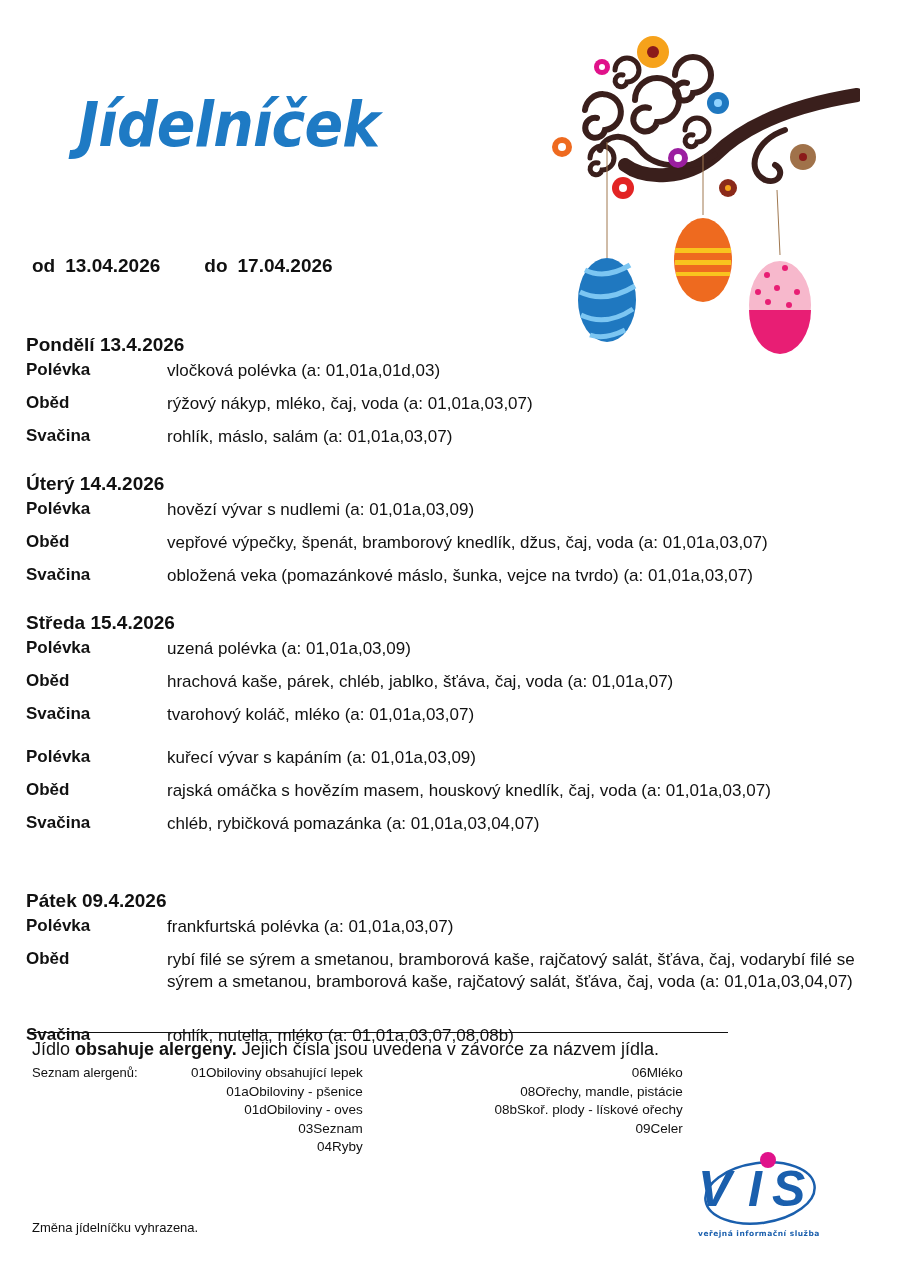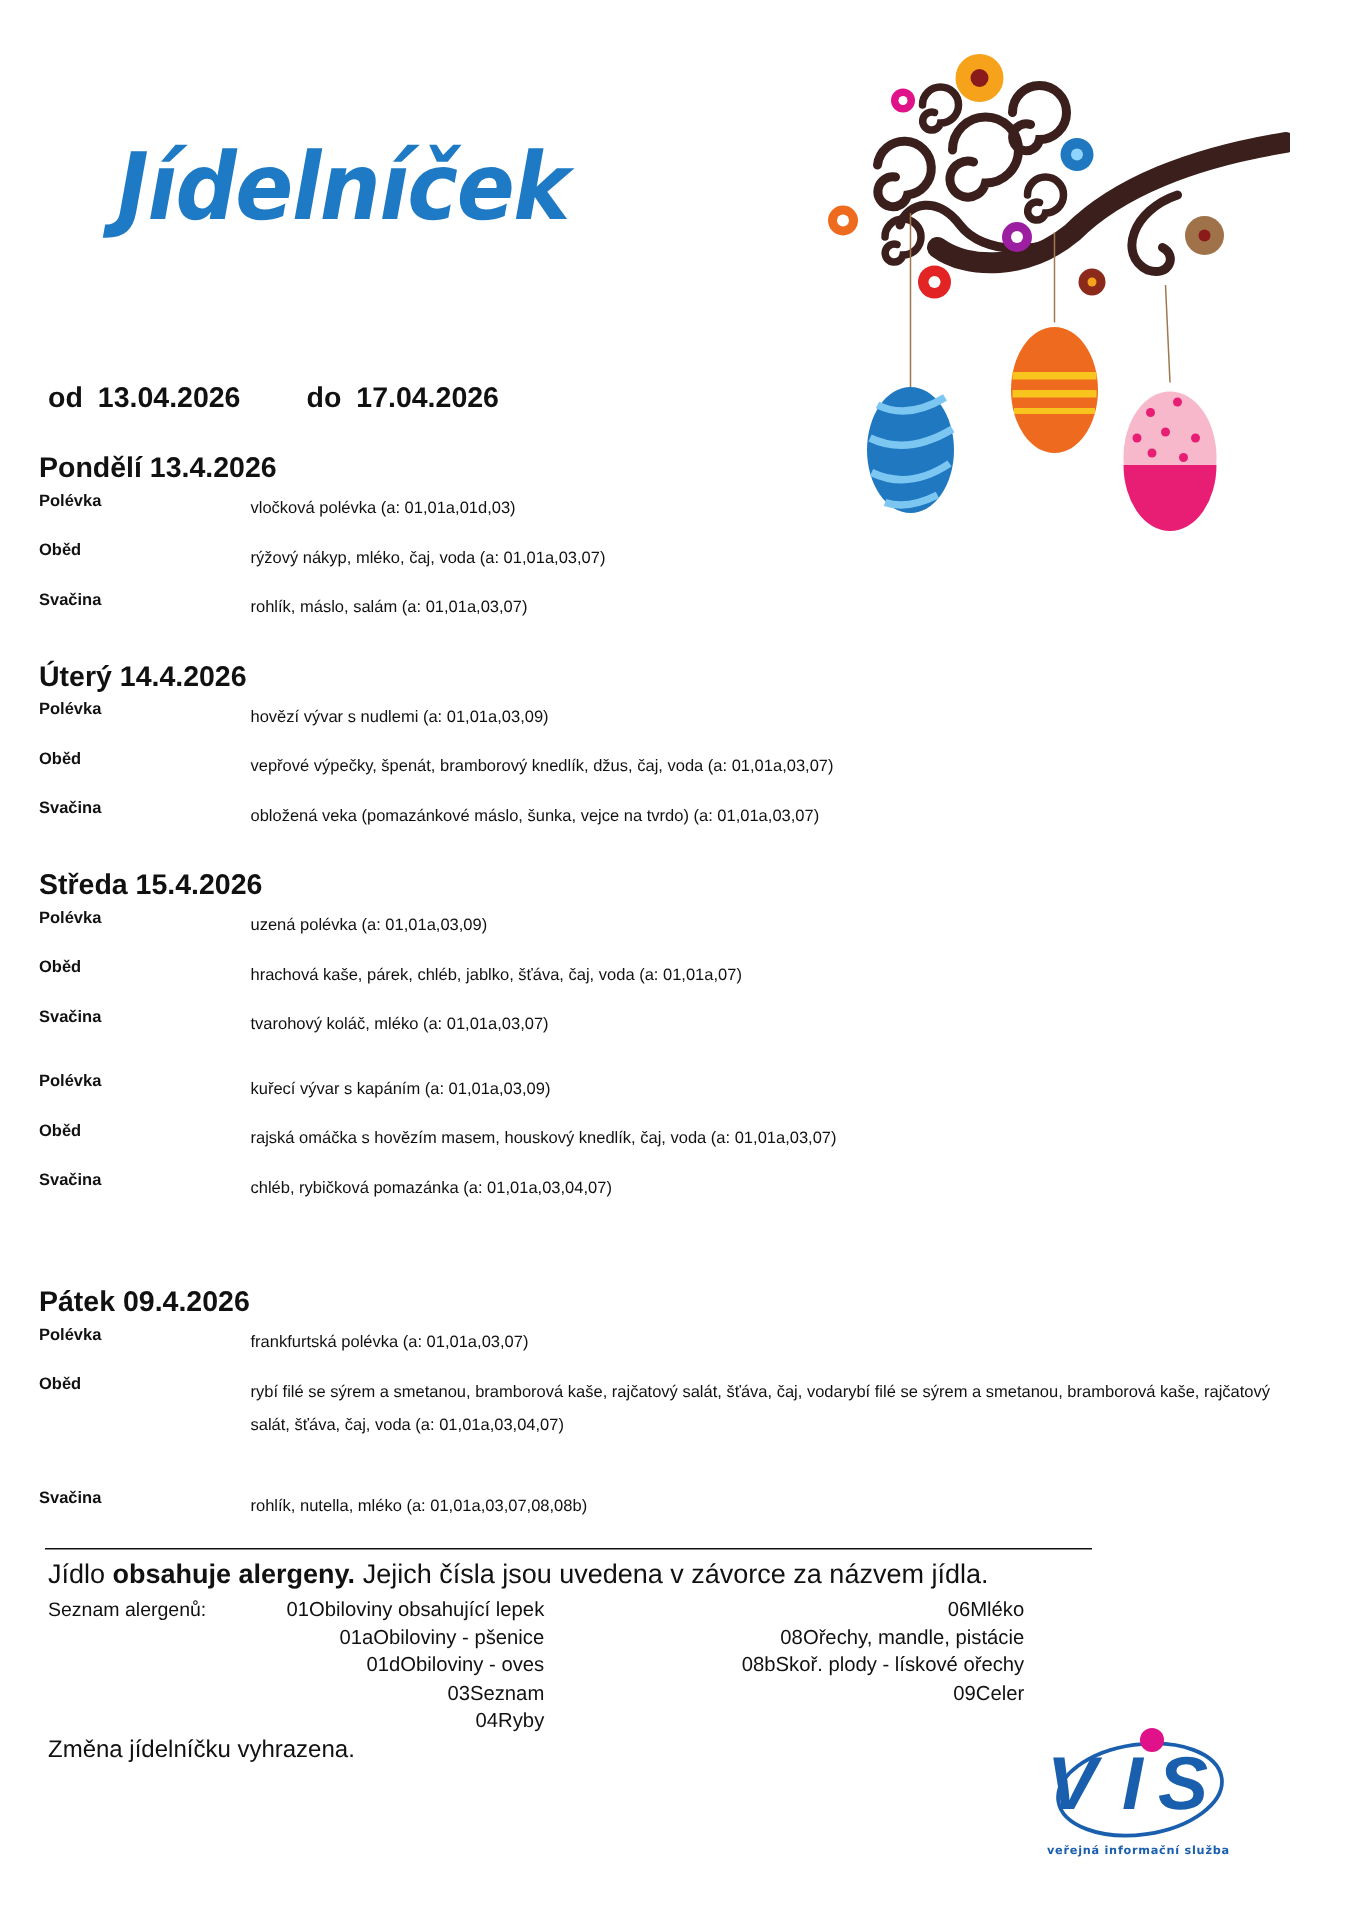--- a/index.html
+++ b/index.html
@@ -2,34 +2,34 @@
 <html><head>
 <meta charset="utf-8">
 <style>
   html, body { margin:0; padding:0; background:#ffffff; }
   body { width:905px; height:1280px; position:relative; overflow:hidden; font-family:"Liberation Sans", sans-serif; color:#111; }
   .title { position:absolute; left:78px; top:88px; font-family:"DejaVu Sans", sans-serif; font-size:62px; font-weight:bold; font-style:italic; color:#1e7ac4; letter-spacing:-1px; transform:scaleX(0.92); transform-origin:left top; }
   .range { position:absolute; left:32px; top:255px; font-size:19px; font-weight:bold; }
   .range span { display:inline-block; }
   .range .lbl { margin-right:10px; }
   .range .gap { width:44px; }
-  .day { position:absolute; left:26px; }
+  .day { position:absolute; left:26px;margin-top:32px; }
   .day-title { font-size:19px; font-weight:bold; height:30px; line-height:30px; }
-  .row { position:relative; height:33px; font-size:11px;text-decoration:underline; }
+  .row { position:relative; height:33px; font-size:17px;text-decoration:underline; }
   .row .cat { position:absolute; left:0; top:0; width:140px; font-weight:bold; }
   .row .food { position:absolute; left:141px; top:0; width:700px; line-height:22px; }
   .row.tall { height:76px; }
   .rule { position:absolute; left:30px; top:1032px; width:698px; height:0; border-top:1.5px solid #111; }
   .note { position:absolute; left:32px; top:1039px; font-size:18px; }
   .note b { font-weight:bold; }
   .alg-label { position:absolute; left:32px; top:1065px; font-size:13px; }
   .alg-col { position:absolute; top:1065px; font-size:13.5px;text-align:right; }
   .alg-item { height:18.5px; white-space:nowrap; }
   .alg-item .code { display:inline-block; width:40px; }
-  .change { position:absolute; left:32px; top:1158px; font-size:16px; }
+  .change { position:absolute; left:32px; top:1220px; font-size:13px; }
   .deco { position:absolute; left:545px; top:30px; }
   .logo { position:absolute; left:690px; top:1148px; }
 </style>
 </head>
 <body>
 
 <div class="title">Jídelníček</div>
 
 <div class="range">
   <span class="lbl">od</span><span>13.04.2026</span><span class="gap"></span><span class="lbl">do</span><span>17.04.2026</span>

